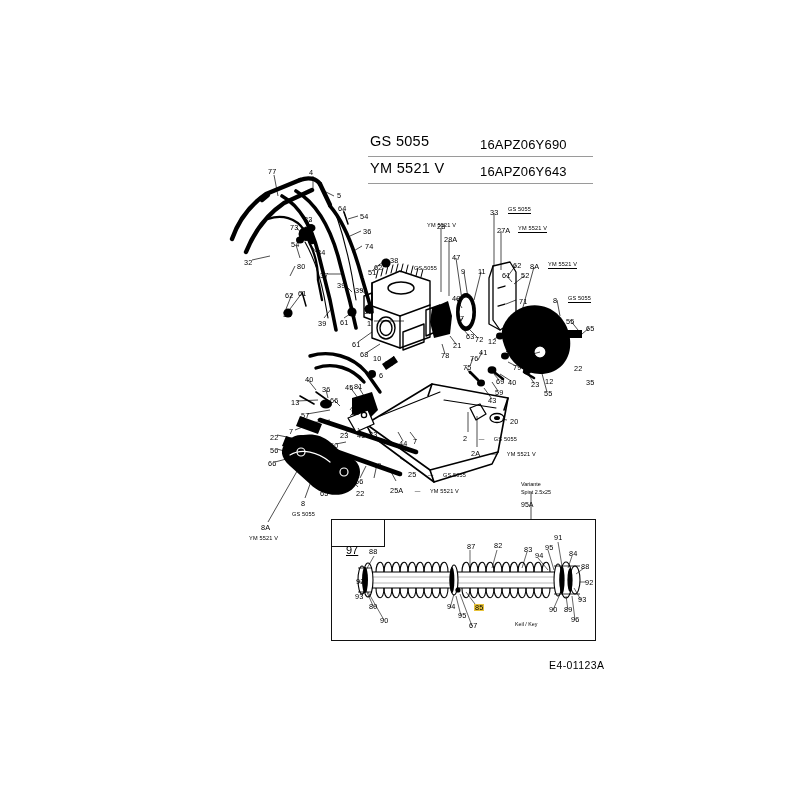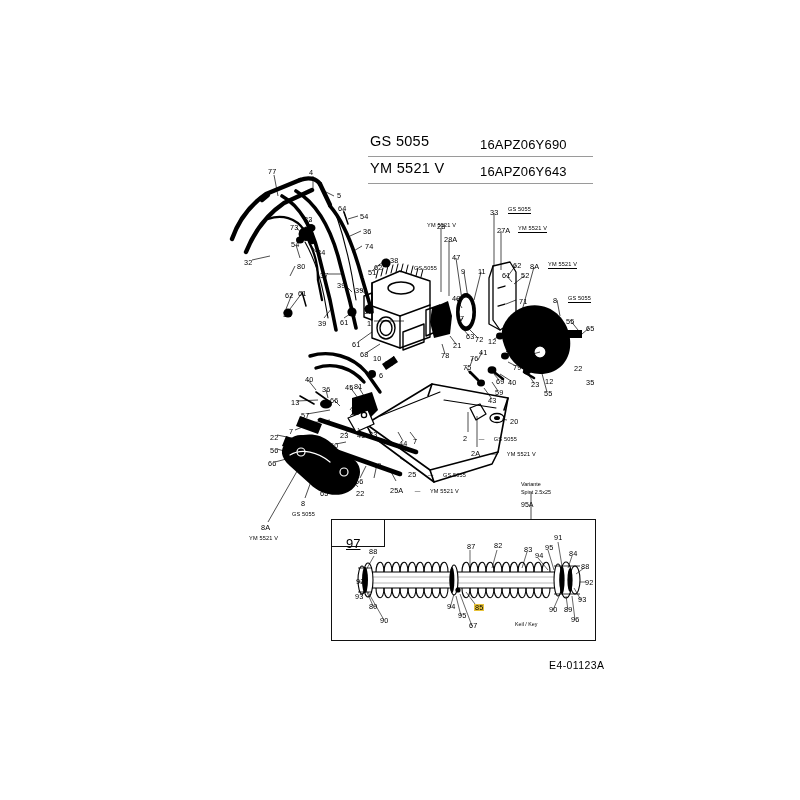--- a/index.html
+++ b/index.html
@@ -20,21 +20,21 @@
   .cl.hl{background:#e8c33a;padding:0 1px;}
   .mdl{position:absolute;font-size:5.6px;white-space:nowrap;letter-spacing:.15px;}
   .mdl.u{border-bottom:.7px solid #000;padding-bottom:.5px;}
   .vnote{position:absolute;font-size:5.4px;line-height:1.45;white-space:nowrap;}
 
   
   #inset{position:absolute;left:331px;top:519px;width:263px;height:120px;
          border:1.1px solid #111;background:#fff;}
   #inset-tag{position:absolute;left:0;top:0;width:52px;height:26px;
              border-right:1.1px solid #111;border-bottom:1.1px solid #111;}
-  #inset-tag span{position:absolute;left:14px;top:16px;font-size:13px;text-decoration:underline;}
+  #inset-tag span{position:absolute;left:14px;top:24px;font-size:11px;text-decoration:underline;}
   #keilkey{position:absolute;left:183px;top:101px;font-size:5.3px;}
 
   
   #dwg{position:absolute;left:549px;top:659px;font-size:10.5px;letter-spacing:.4px;}
 
   svg{position:absolute;left:0;top:0;overflow:visible;}
 </style>
 </head>
 <body>
 

